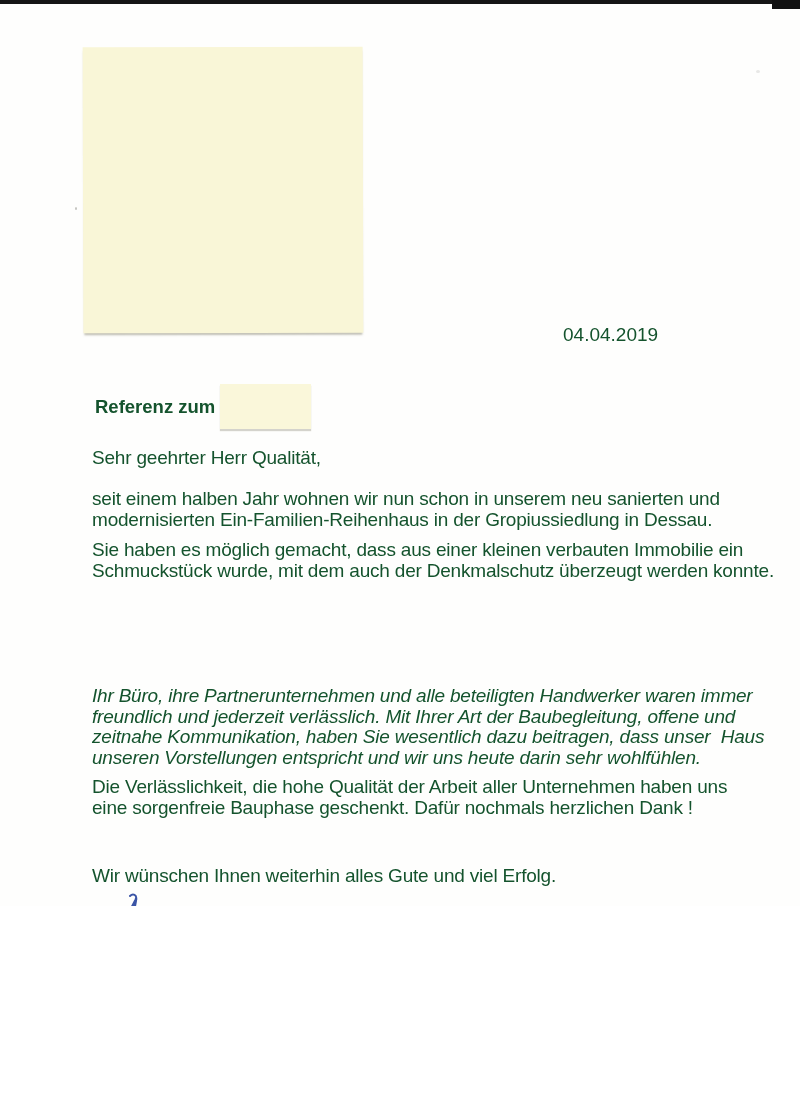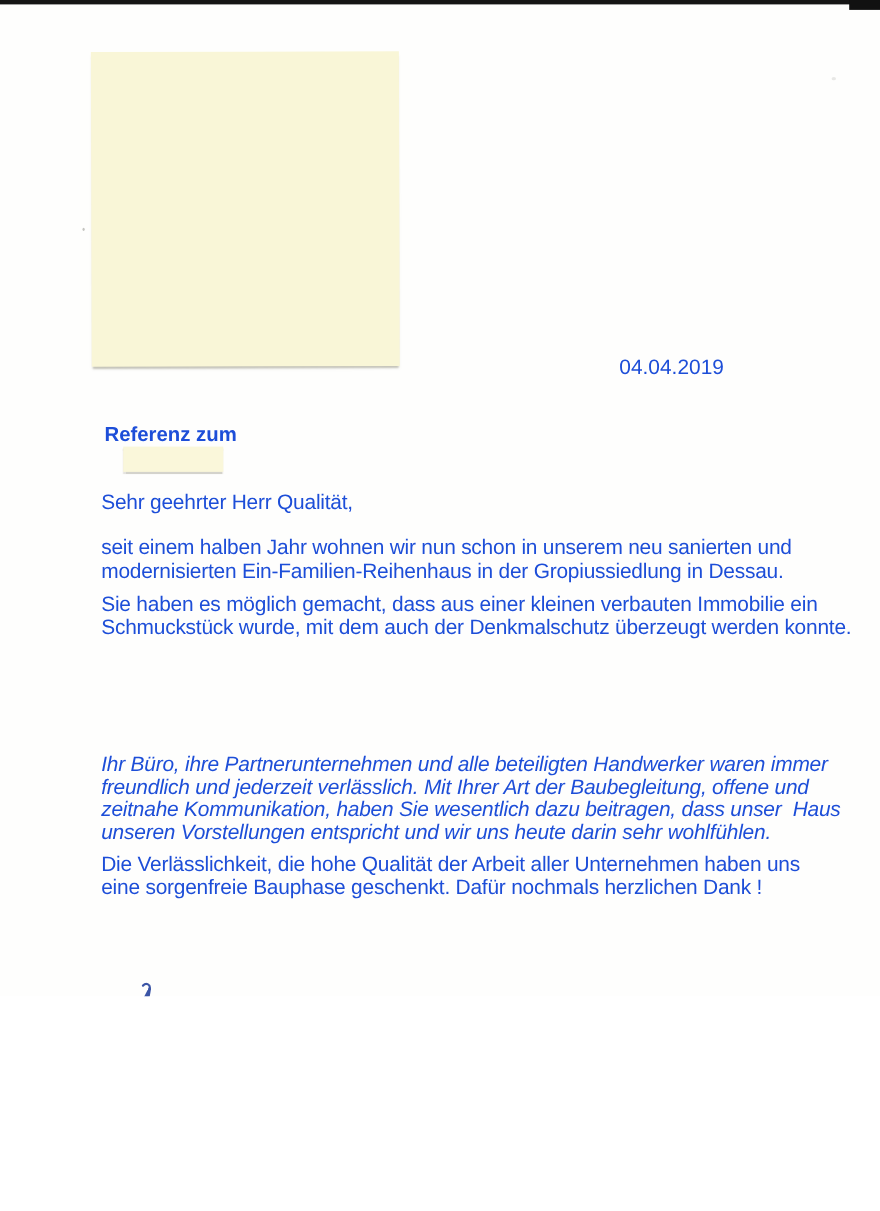--- a/index.html
+++ b/index.html
@@ -7,21 +7,21 @@
     padding: 0;
     background: #ffffff;
   }
   .page {
     position: relative;
     width: 800px;
     height: 906px;
     background: #fefefd;
     overflow: hidden;
     font-family: "Liberation Sans", "DejaVu Sans", sans-serif;
-    color: #1d4ed8;
+    color: #14532d;
   }
 
   
   .scan-edge-top {
     position: absolute;
     left: 0; top: 0;
     width: 800px; height: 4px;
     background: #151515;
   }
   .scan-edge-corner {
@@ -69,21 +69,20 @@
   }
   .subject-row {
     position: absolute;
     left: 95px; top: 384px;
     height: 45px;
     display: flex;
     align-items: center;
     font-weight: bold;
     font-size: 18.5px;
     white-space: pre;
-    flex-direction: column;
   }
   .sticky-inline {
     display: inline-block;
     width: 91px; height: 45px;
     margin-left: 5px;
     background: #faf7da;
     box-shadow: 0 2px 1px rgba(150,148,130,0.4);
   }
   .subject-suffix { margin-left: 10px; }
 
@@ -145,20 +144,21 @@
   <p class="para p0">seit einem halben Jahr wohnen wir nun schon in unserem neu sanierten und
 modernisierten Ein-Familien-Reihenhaus in der Gropiussiedlung in Dessau.</p>
   <p class="para p1">Sie haben es möglich gemacht, dass aus einer kleinen verbauten Immobilie ein
 Schmuckstück wurde, mit dem auch der Denkmalschutz überzeugt werden konnte.</p>
   <p class="para p3">Ihr Büro, ihre Partnerunternehmen und alle beteiligten Handwerker waren immer
 freundlich und jederzeit verlässlich. Mit Ihrer Art der Baubegleitung, offene und
 zeitnahe Kommunikation, haben Sie wesentlich dazu beitragen, dass unser  Haus
 unseren Vorstellungen entspricht und wir uns heute darin sehr wohlfühlen.</p>
   <p class="para p4">Die Verlässlichkeit, die hohe Qualität der Arbeit aller Unternehmen haben uns
 eine sorgenfreie Bauphase geschenkt. Dafür nochmals herzlichen Dank !</p>
+  <p class="para p6">Wir wünschen Ihnen weiterhin alles Gute und viel Erfolg.</p>
 
   <svg class="signature-svg" viewBox="0 0 60 130">
     <path d="M51,6 C47,32 31,82 9,123" fill="none" stroke="#3b55a6" stroke-width="2.6" stroke-linecap="round"></path>
     <path d="M50,8 C44,20 38,30 33,44 C29,56 24,66 19,61 C15,56 20,48 26,51 C32,54 33,64 28,71 C23,79 14,76 15,67" fill="none" stroke="#3b55a6" stroke-width="2.4" stroke-linecap="round"></path>
     <path d="M51,6 C52,2 48,0 45,3" fill="none" stroke="#3b55a6" stroke-width="2" stroke-linecap="round"></path>
   </svg>
 
   <div class="sticky sticky-signature"></div>
 
   <div class="signoff">Dr.</div>

